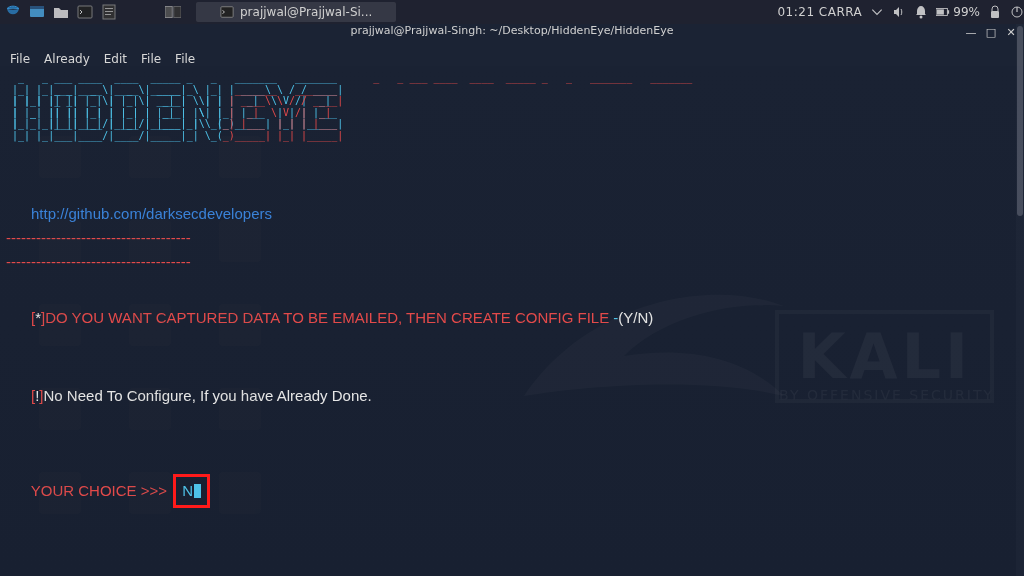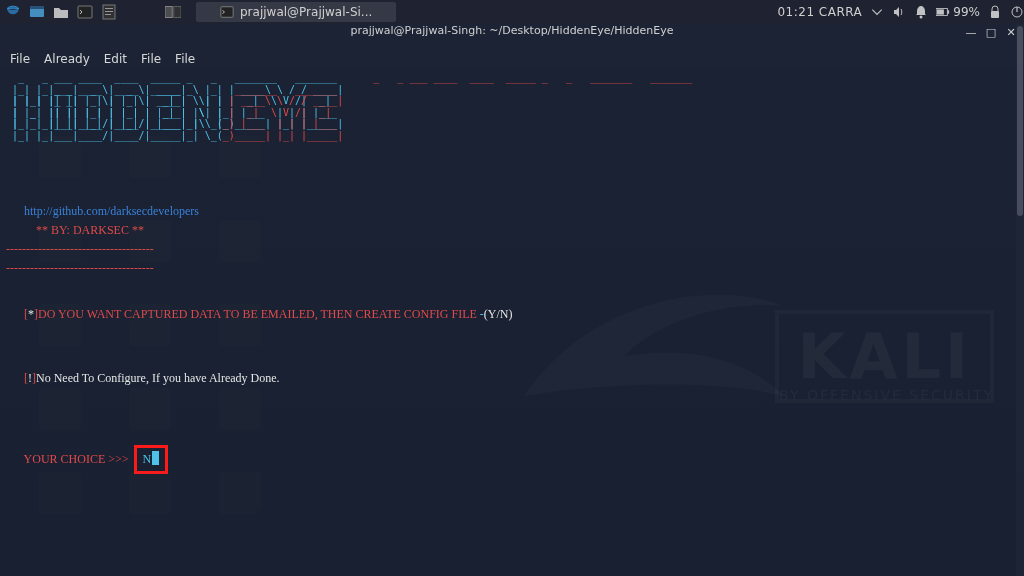--- a/index.html
+++ b/index.html
@@ -93,21 +93,21 @@
     width:300px; height:200px; opacity:0.04; pointer-events:none;
   }
 
   
   pre.banner { font-family:inherit; line-height:1.15; font-size:10px; white-space:pre; }
   .c-cyan { color:#4ec2e8; }
   .c-red  { color:#e34a4a; }
   .c-blue { color:#3a82d8; }
   .c-white { color:#e6e6e6; }
 
-  .line { font-family:Liberation Serif, serif; font-size:12px; line-height:1.6; white-space:pre; }
+  .line { font-family:Liberation Sans, sans-serif; font-size:15px; line-height:1.6; white-space:pre; }
   .line .bracket { color:#e34a4a; }
   .line .cyan { color:#4ec2e8; }
   .line .red { color:#e34a4a; }
   .line .white { color:#e6e6e6; }
 
   .highlight-box {
     display:inline-block;
     border:3px solid #ff1a1a;
     padding:2px 6px;
     margin-left:2px;
@@ -304,21 +304,20 @@
 <span class="c-cyan"> |_| |_|___|____/|____/|_____|_| \_(_)_____| |_| |_____|</span></pre>
     <pre class="banner" style="position:absolute; top:6px; left:6px; pointer-events:none;"><span style="color:transparent">  _   _ ___ ____  ____  _____ _   _   _______   _______</span>
 <span class="c-cyan">  _   _ </span><span class="c-cyan">___ </span><span class="c-cyan">____  </span><span class="c-cyan">____  </span><span class="c-cyan">_____ </span><span class="c-cyan">_   _  </span><span class="c-red"> _______   _______</span>
 <span class="c-cyan"> | | | |</span><span class="c-cyan">_ _|</span><span class="c-cyan">  _ \|</span><span class="c-cyan">  _ \|</span><span class="c-cyan"> ____|</span><span class="c-cyan"> \ | | </span><span class="c-red">| ____\ \ / / ____|</span>
 <span class="c-cyan"> | |_| |</span><span class="c-cyan">| ||</span><span class="c-cyan"> | | |</span><span class="c-cyan"> | | |</span><span class="c-cyan">  _| |</span><span class="c-cyan">  \| | </span><span class="c-red">|  _|  \ V /|  _|</span>
 <span class="c-cyan"> |  _  |</span><span class="c-cyan">| ||</span><span class="c-cyan"> |_| |</span><span class="c-cyan"> |_| |</span><span class="c-cyan"> |___|</span><span class="c-cyan"> |\  |</span><span class="c-red">_| |___  | | | |___</span>
 <span class="c-cyan"> |_| |_|</span><span class="c-cyan">___|</span><span class="c-cyan">____/|</span><span class="c-cyan">____/|</span><span class="c-cyan">_____|</span><span class="c-cyan">_| \_(</span><span class="c-red">_)_____| |_| |_____|</span></pre>
 
     <div style="height:72px"></div>
     <div class="line"><span class="c-blue">      http://github.com/darksecdevelopers</span></div>
-    <div class="line"><span class="c-red">          ** BY: DARKSEC **</span></div>
 
     <div class="line"><span class="c-red">-------------------------------------</span></div>
     <div class="line"><span class="c-red">-------------------------------------</span></div>
 
     <div class="line" style="margin-top:8px">
       <span class="bracket">[</span><span class="white">*</span><span class="bracket">]</span><span class="red">DO YOU WANT CAPTURED DATA TO BE EMAILED, THEN CREATE CONFIG FILE </span><span class="cyan">-</span><span class="white">(Y/N)</span>
     </div>
 
     <div class="line" style="margin-top:6px">
       <span class="bracket">[</span><span class="white">!</span><span class="bracket">]</span><span class="white">No Need To Configure, If you have Already Done.</span>

